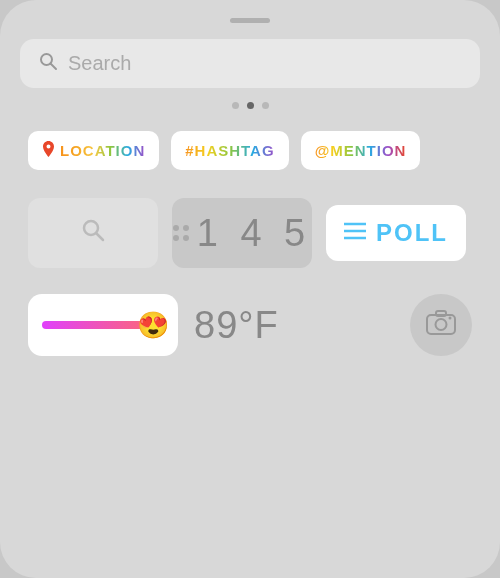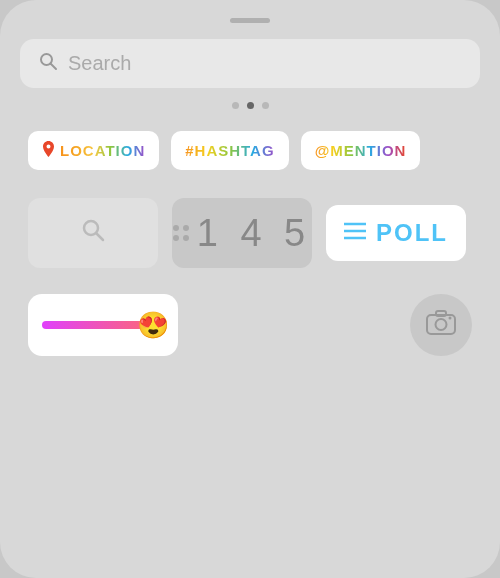--- a/index.html
+++ b/index.html
@@ -360,20 +360,21 @@
 
   </div>
 
   <div class="bottom-row">
 
     <div class="slider-sticker">
       <div class="slider-track"></div>
       <span class="slider-emoji">😍</span>
     </div>
 
+    <span class="temp-sticker">89°F</span>
 
     <div class="camera-btn">
       <span class="camera-icon-wrap">
         <svg width="30" height="26" viewBox="0 0 30 26" fill="none">
           <rect x="1" y="6" width="28" height="19" rx="4" stroke="#999" stroke-width="2"></rect>
           <circle cx="15" cy="15.5" r="5.5" stroke="#999" stroke-width="2"></circle>
           <rect x="10" y="2" width="10" height="5" rx="2" stroke="#999" stroke-width="2"></rect>
           <circle cx="24" cy="9" r="1.5" fill="#999"></circle>
         </svg>
       </span>

